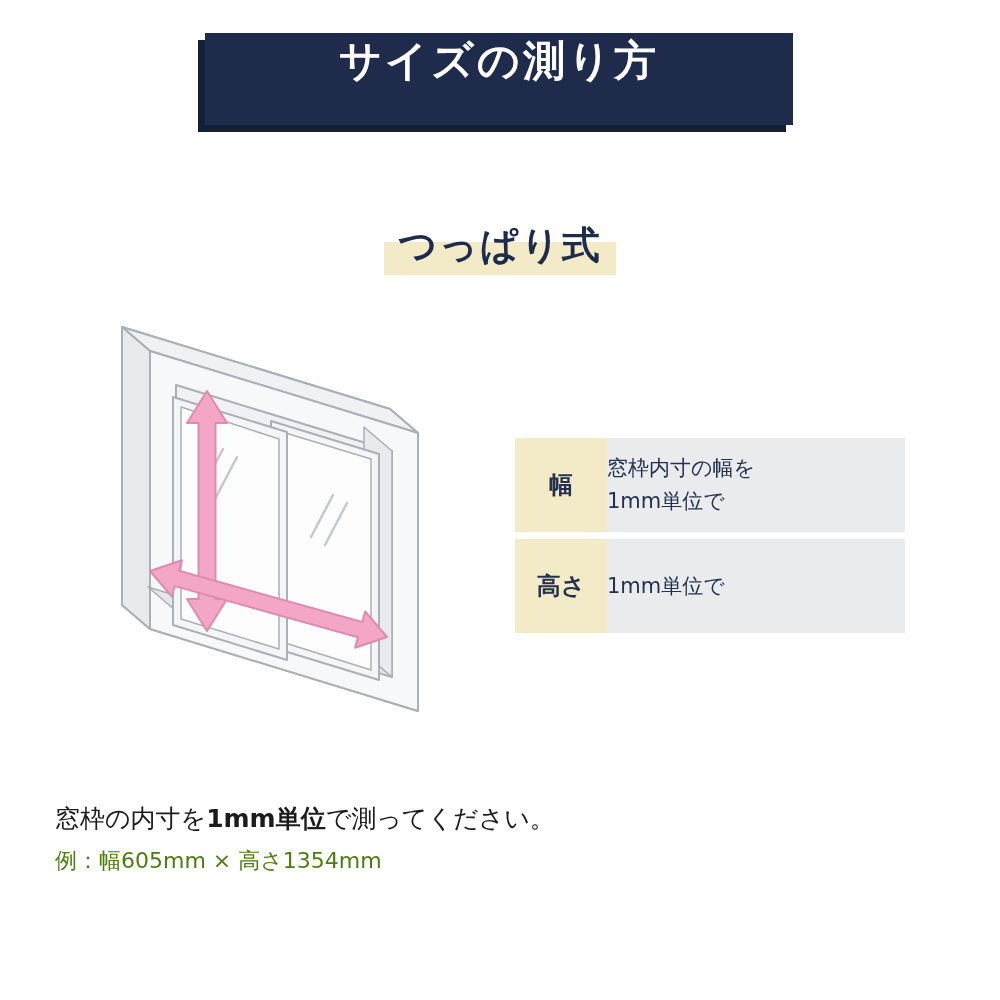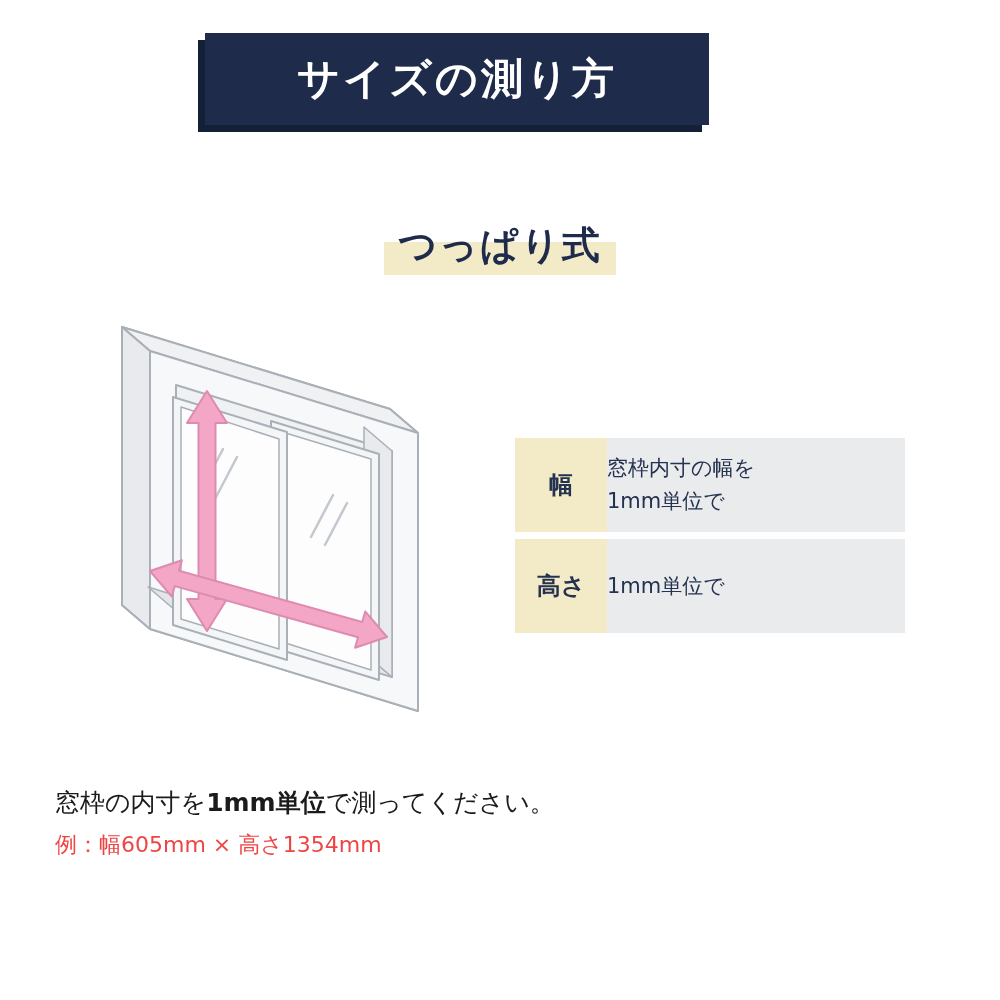--- a/index.html
+++ b/index.html
@@ -9,24 +9,24 @@
     background: #ffffff;
     overflow: hidden;
     font-family: "DejaVu Sans", "Liberation Sans", sans-serif;
     color: #1e2b4a;
   }
 
   
   .banner {
     position: absolute;
     left: 205px; top: 33px;
-    width: 504px; height: 92px;
+    width: 588px; height: 92px;
     background: #1e2b4a;
     box-shadow: -7px 7px 0 #141f38;
-    display: flex; align-items: center; justify-content: center;
+    display: flex; align-items: flex-start; justify-content: center;
   }
   .banner h1 {
     color: #ffffff;
     font-size: 42px;
     font-weight: bold;
     letter-spacing: 3px;
   }
 
   
   .subtitle-wrap {
@@ -82,26 +82,27 @@
   }
 
   
   .footer {
     position: absolute;
     left: 55px; top: 786px;
   }
   .footer .line1 {
     font-size: 25px;
     color: #1b1b1b;
+    margin-top: 16px;
   }
   .footer .line1 .bold { font-weight: bold; }
   .footer .line2 {
     margin-top: 11px;
     font-size: 22px;
-    color: #ef4444;
+    color: #4d7c0f;
   }
 </style>
 </head>
 <body>
 
 <div class="banner">
   <h1>サイズの測り方</h1>
 </div>
 
 <div class="subtitle-wrap">

